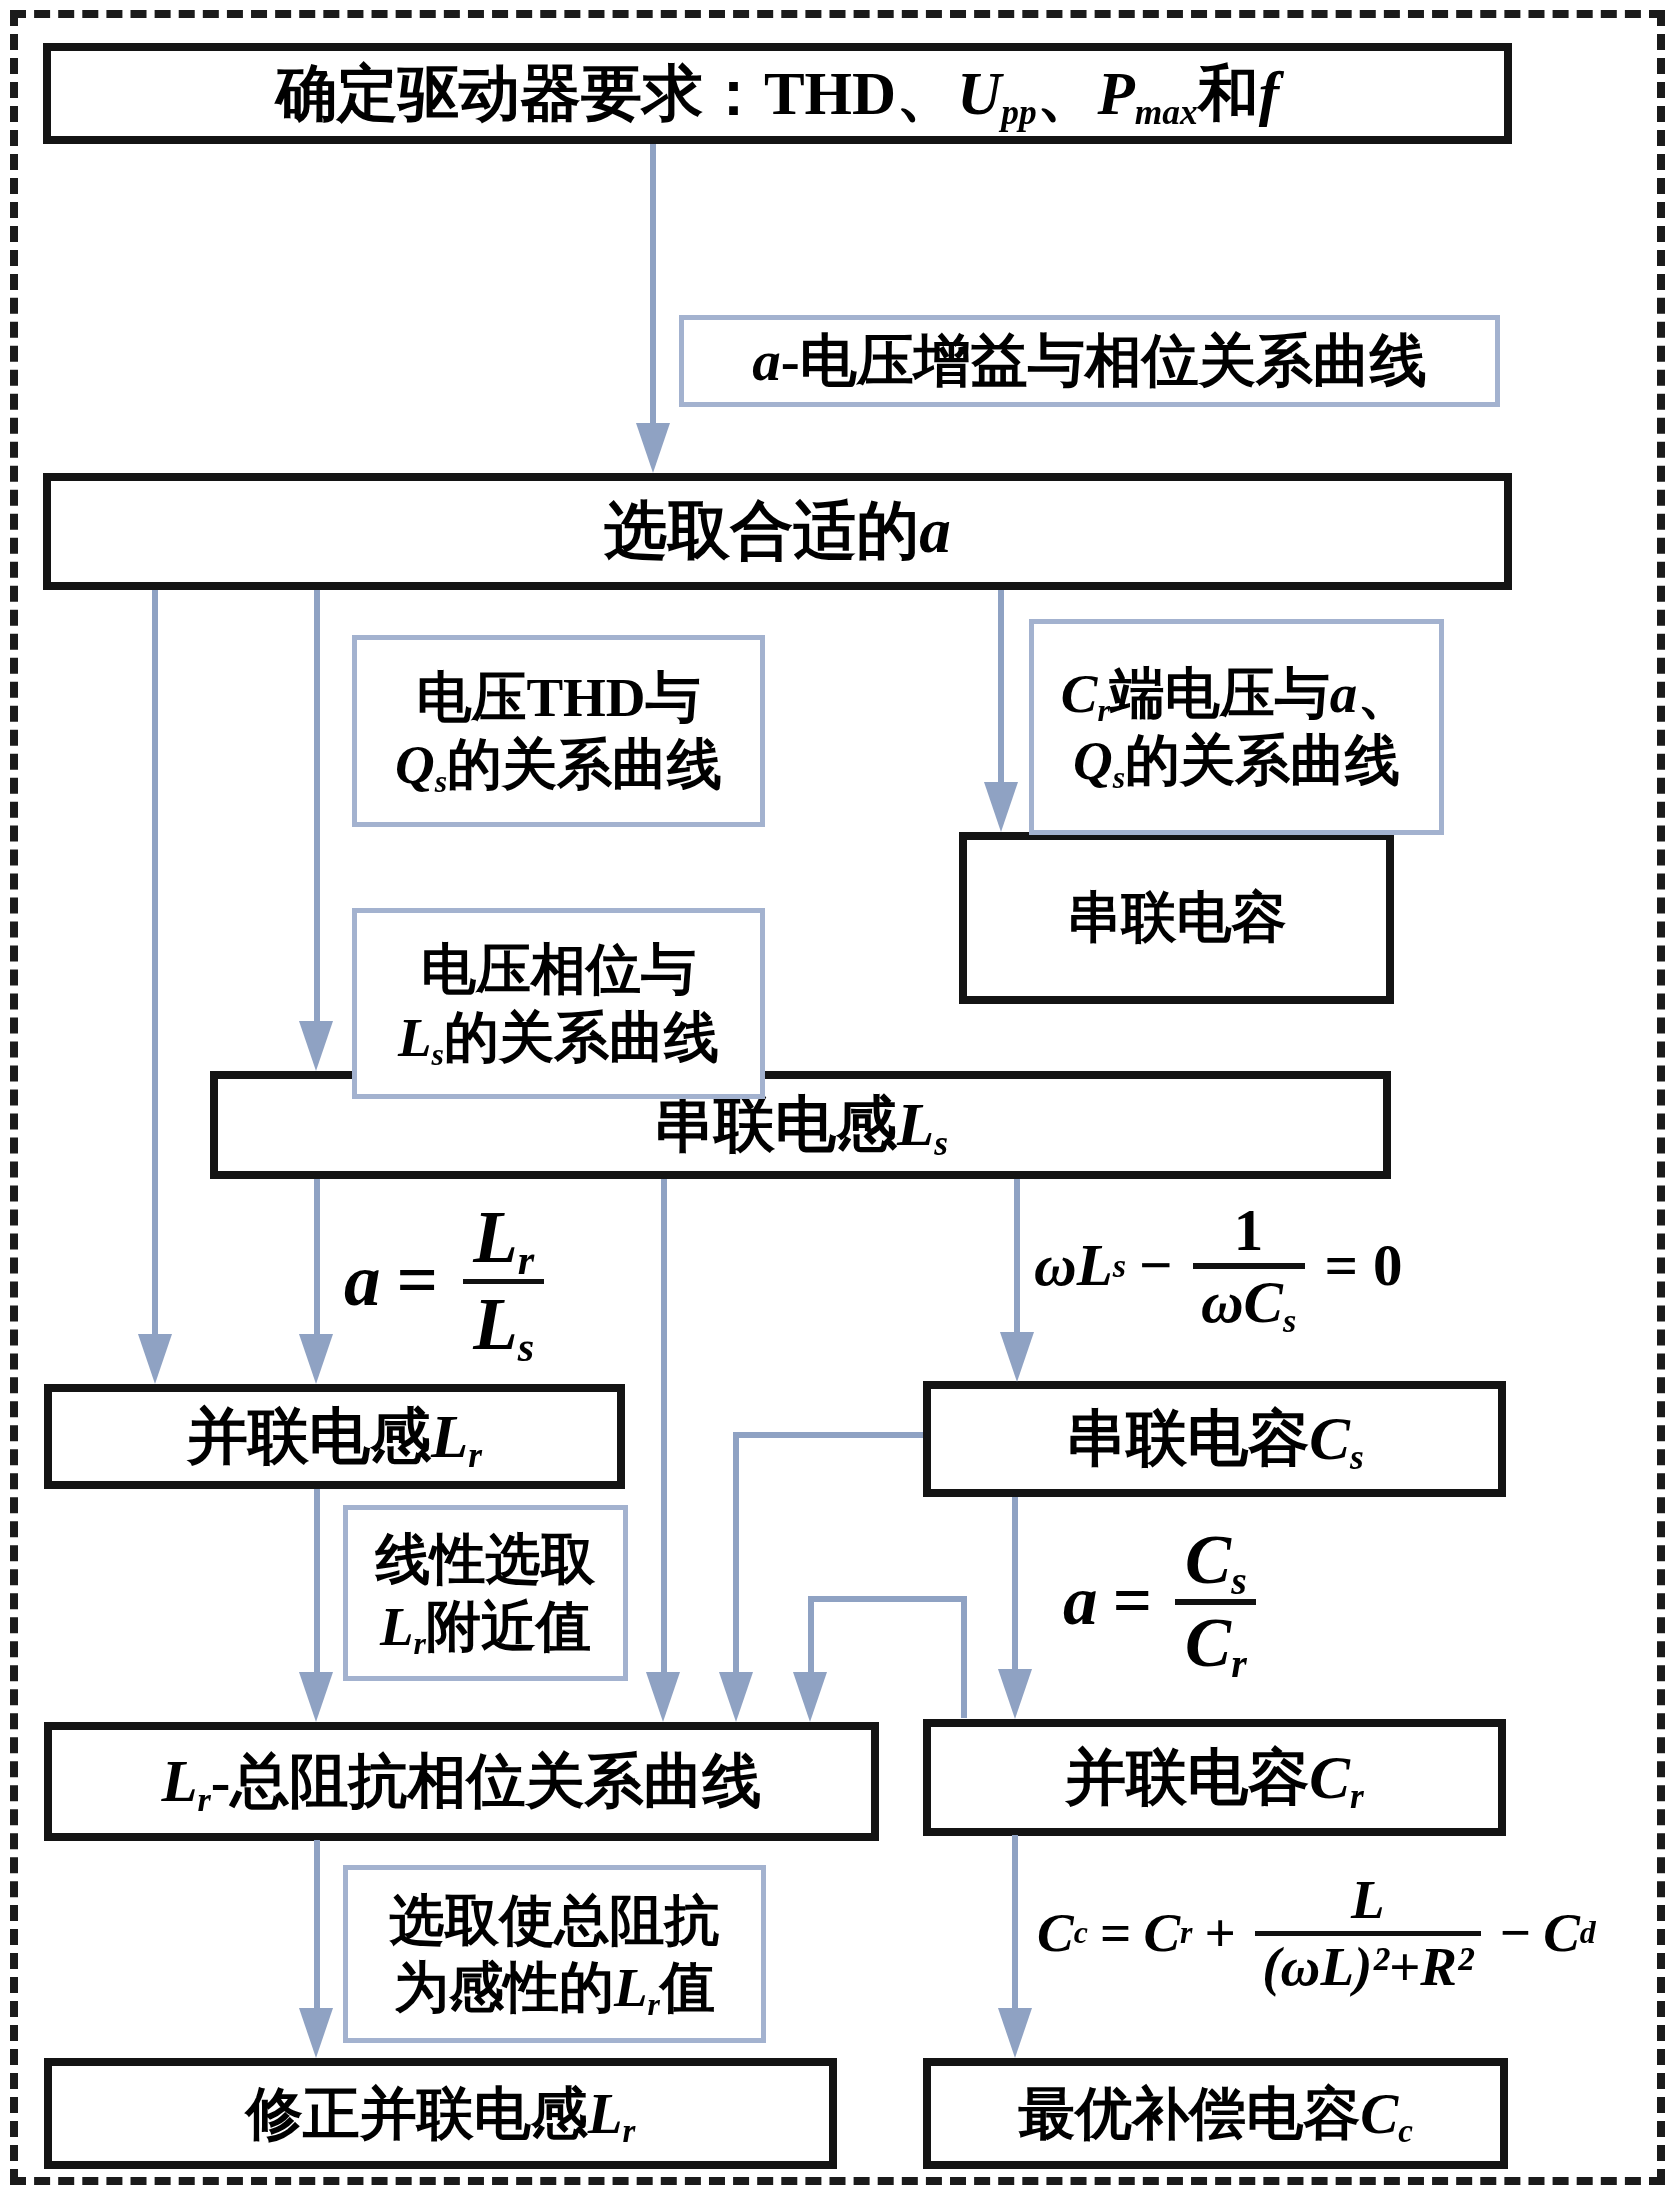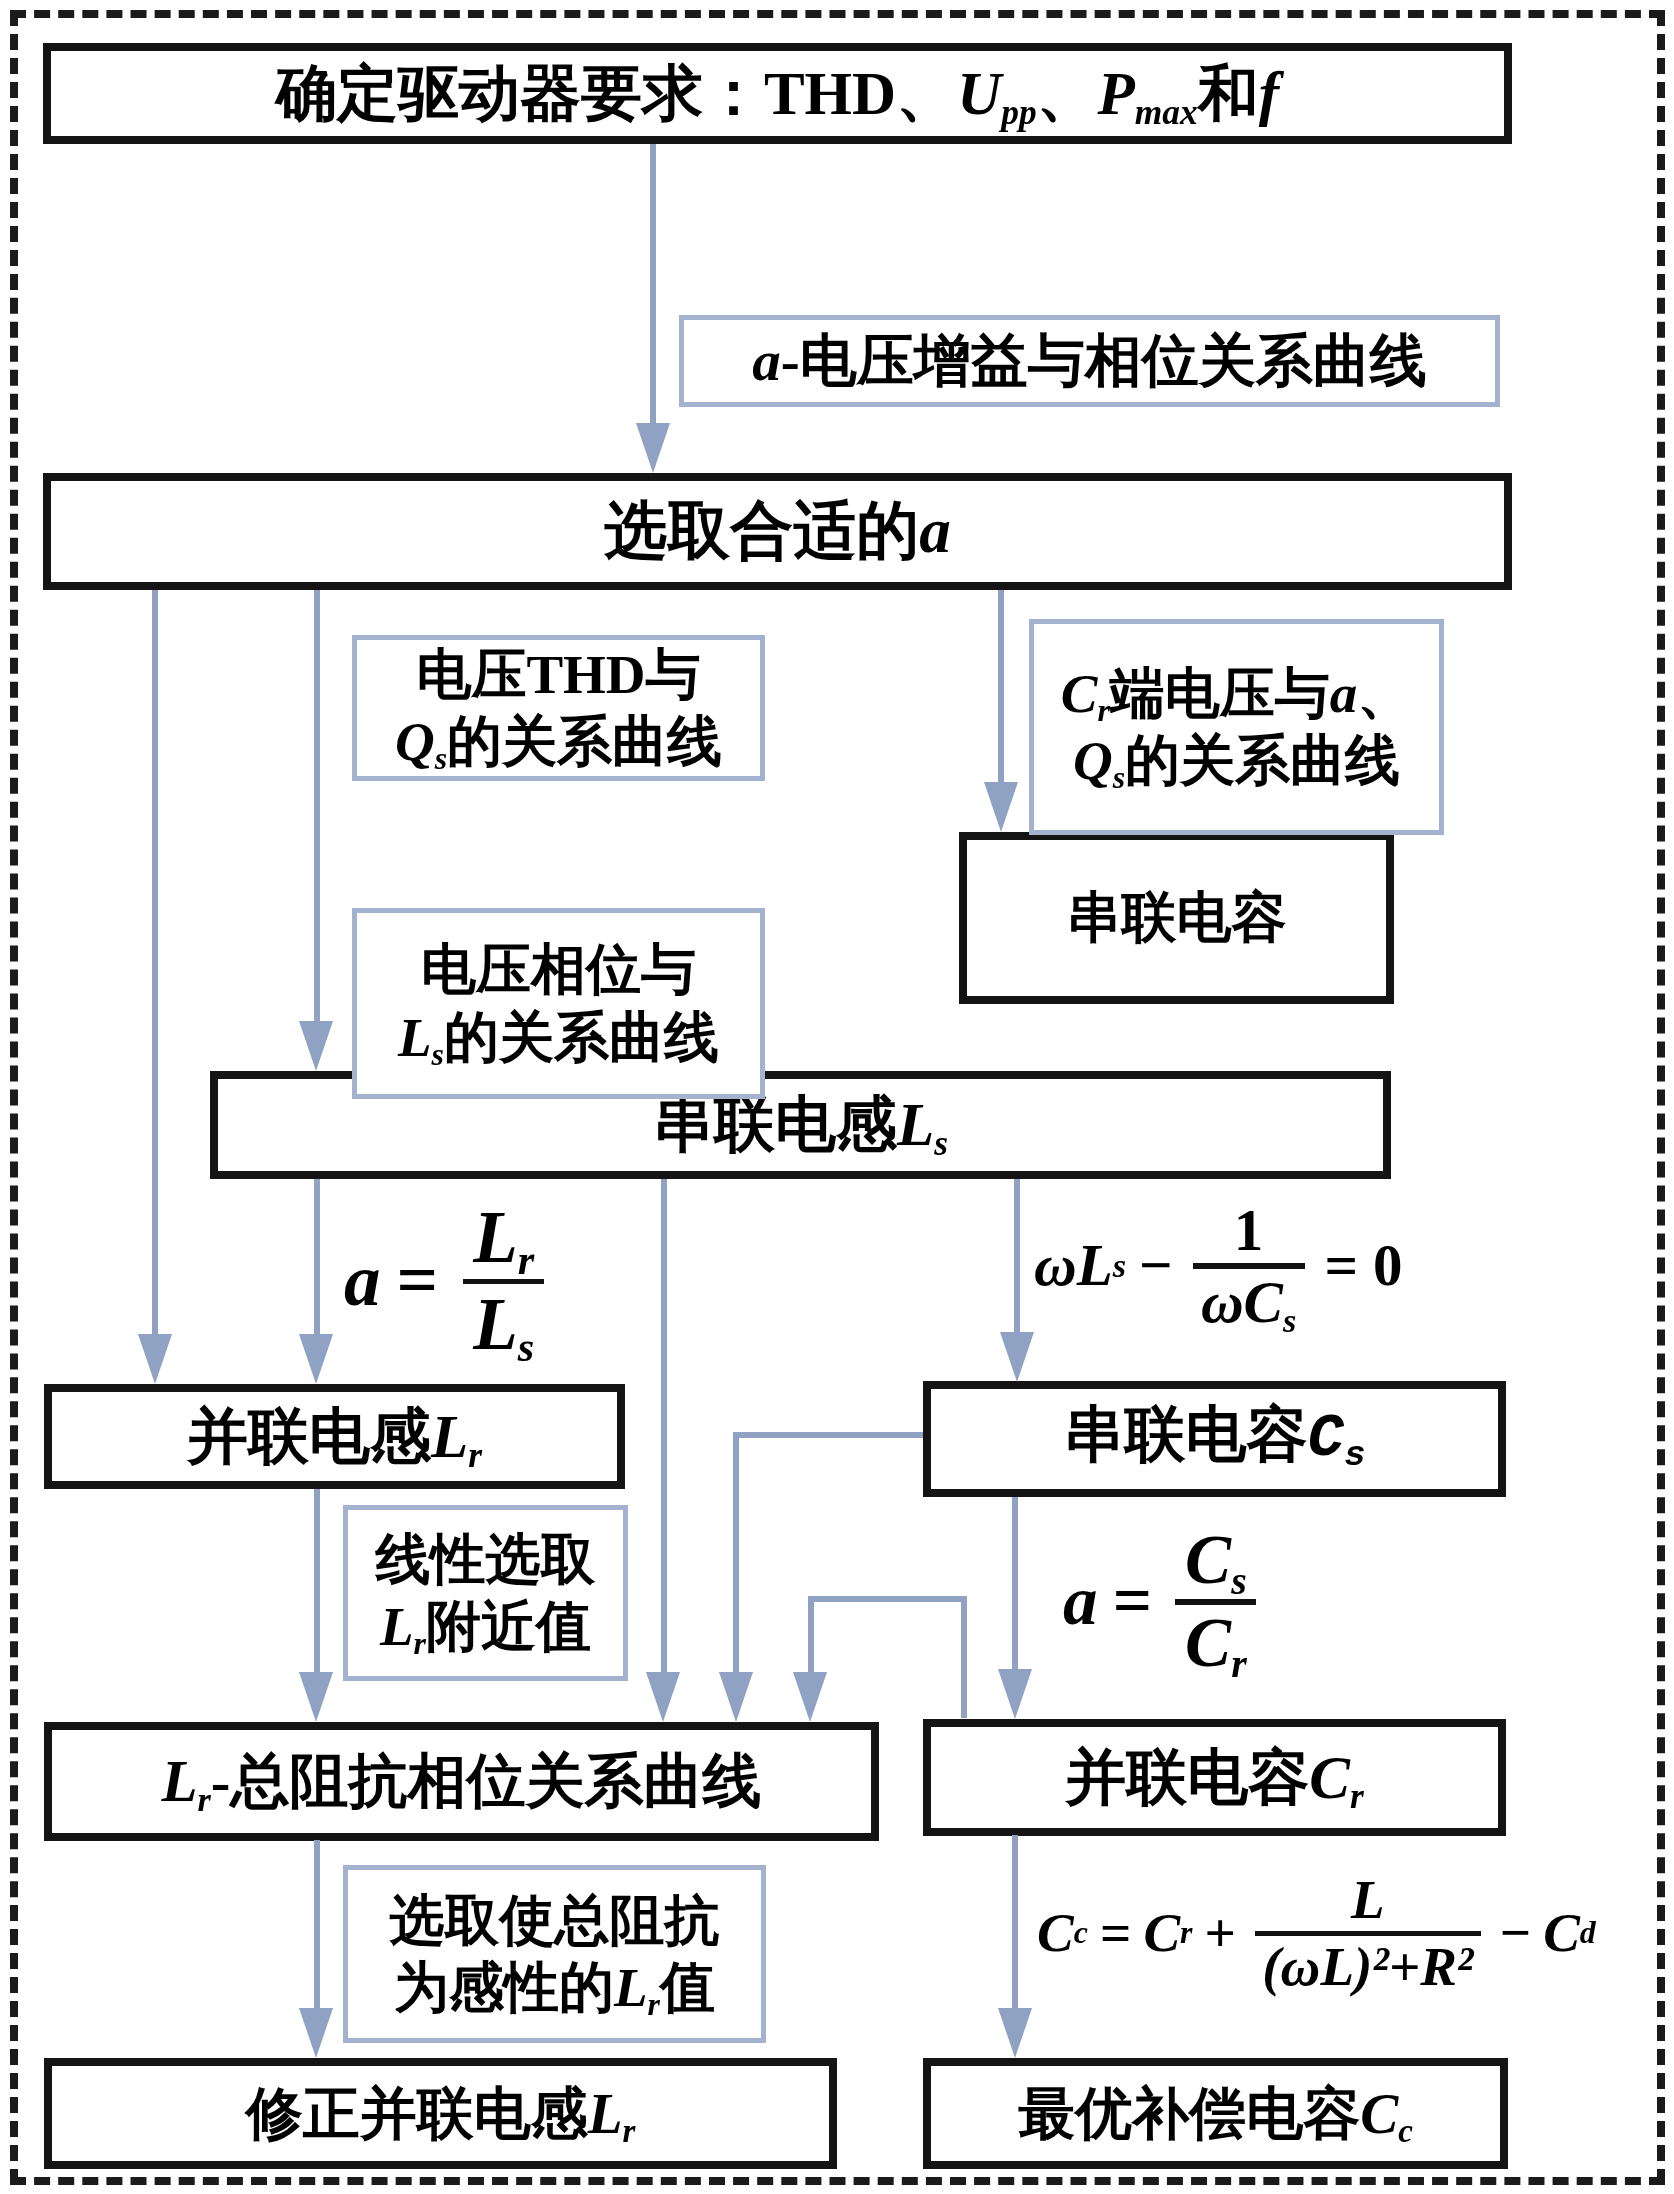--- a/index.html
+++ b/index.html
@@ -56,21 +56,21 @@
   </div>
 
   <div class="bx fs64" style="left:210px;top:1071px;width:1181px;height:108px;">
     <div><span>串联电感</span><span class="v">L</span><sub>s</sub></div>
   </div>
 
   <div class="bx fs64" style="left:44px;top:1384px;width:581px;height:105px;">
     <div><span>并联电感</span><span class="v">L</span><sub>r</sub></div>
   </div>
 
-  <div class="bx fs64" style="left:923px;top:1381px;width:583px;height:116px;font-family:Liberation Mono, monospace;">
+  <div class="bx fs64" style="left:923px;top:1381px;width:583px;height:116px;">
     <div><span>串联电容</span><span class="v">C</span><sub>s</sub></div>
   </div>
 
   <div class="bx fs62" style="left:44px;top:1722px;width:835px;height:119px;">
     <div><span class="v">L</span><sub>r</sub><span>-总阻抗相位关系曲线</span></div>
   </div>
 
   <div class="bx fs64" style="left:923px;top:1719px;width:583px;height:117px;">
     <div><span>并联电容</span><span class="v">C</span><sub>r</sub></div>
   </div>
@@ -81,21 +81,21 @@
 
   <div class="bx fs60" style="left:923px;top:2058px;width:585px;height:111px;">
     <div><span>最优补偿电容</span><span class="v">C</span><sub>c</sub></div>
   </div>
 
 
   <div class="lb fs60" style="left:679px;top:315px;width:821px;height:92px;">
     <div><span class="v">a</span><span>-电压增益与相位关系曲线</span></div>
   </div>
 
-  <div class="lb fs58" style="left:352px;top:635px;width:413px;height:146px;">
+  <div class="lb fs58" style="left:352px;top:635px;width:413px;height:192px;">
     <div><span>电压THD与</span></div>
     <div><span class="v">Q</span><sub>s</sub><span>的关系曲线</span></div>
   </div>
 
   <div class="lb fs58" style="left:1029px;top:619px;width:415px;height:216px;">
     <div><span class="v">C</span><sub>r</sub><span>端电压与</span><span class="v">a</span><span>、</span></div>
     <div><span class="v">Q</span><sub>s</sub><span>的关系曲线</span></div>
   </div>
 
   <div class="lb fs58" style="left:352px;top:908px;width:413px;height:191px;">

